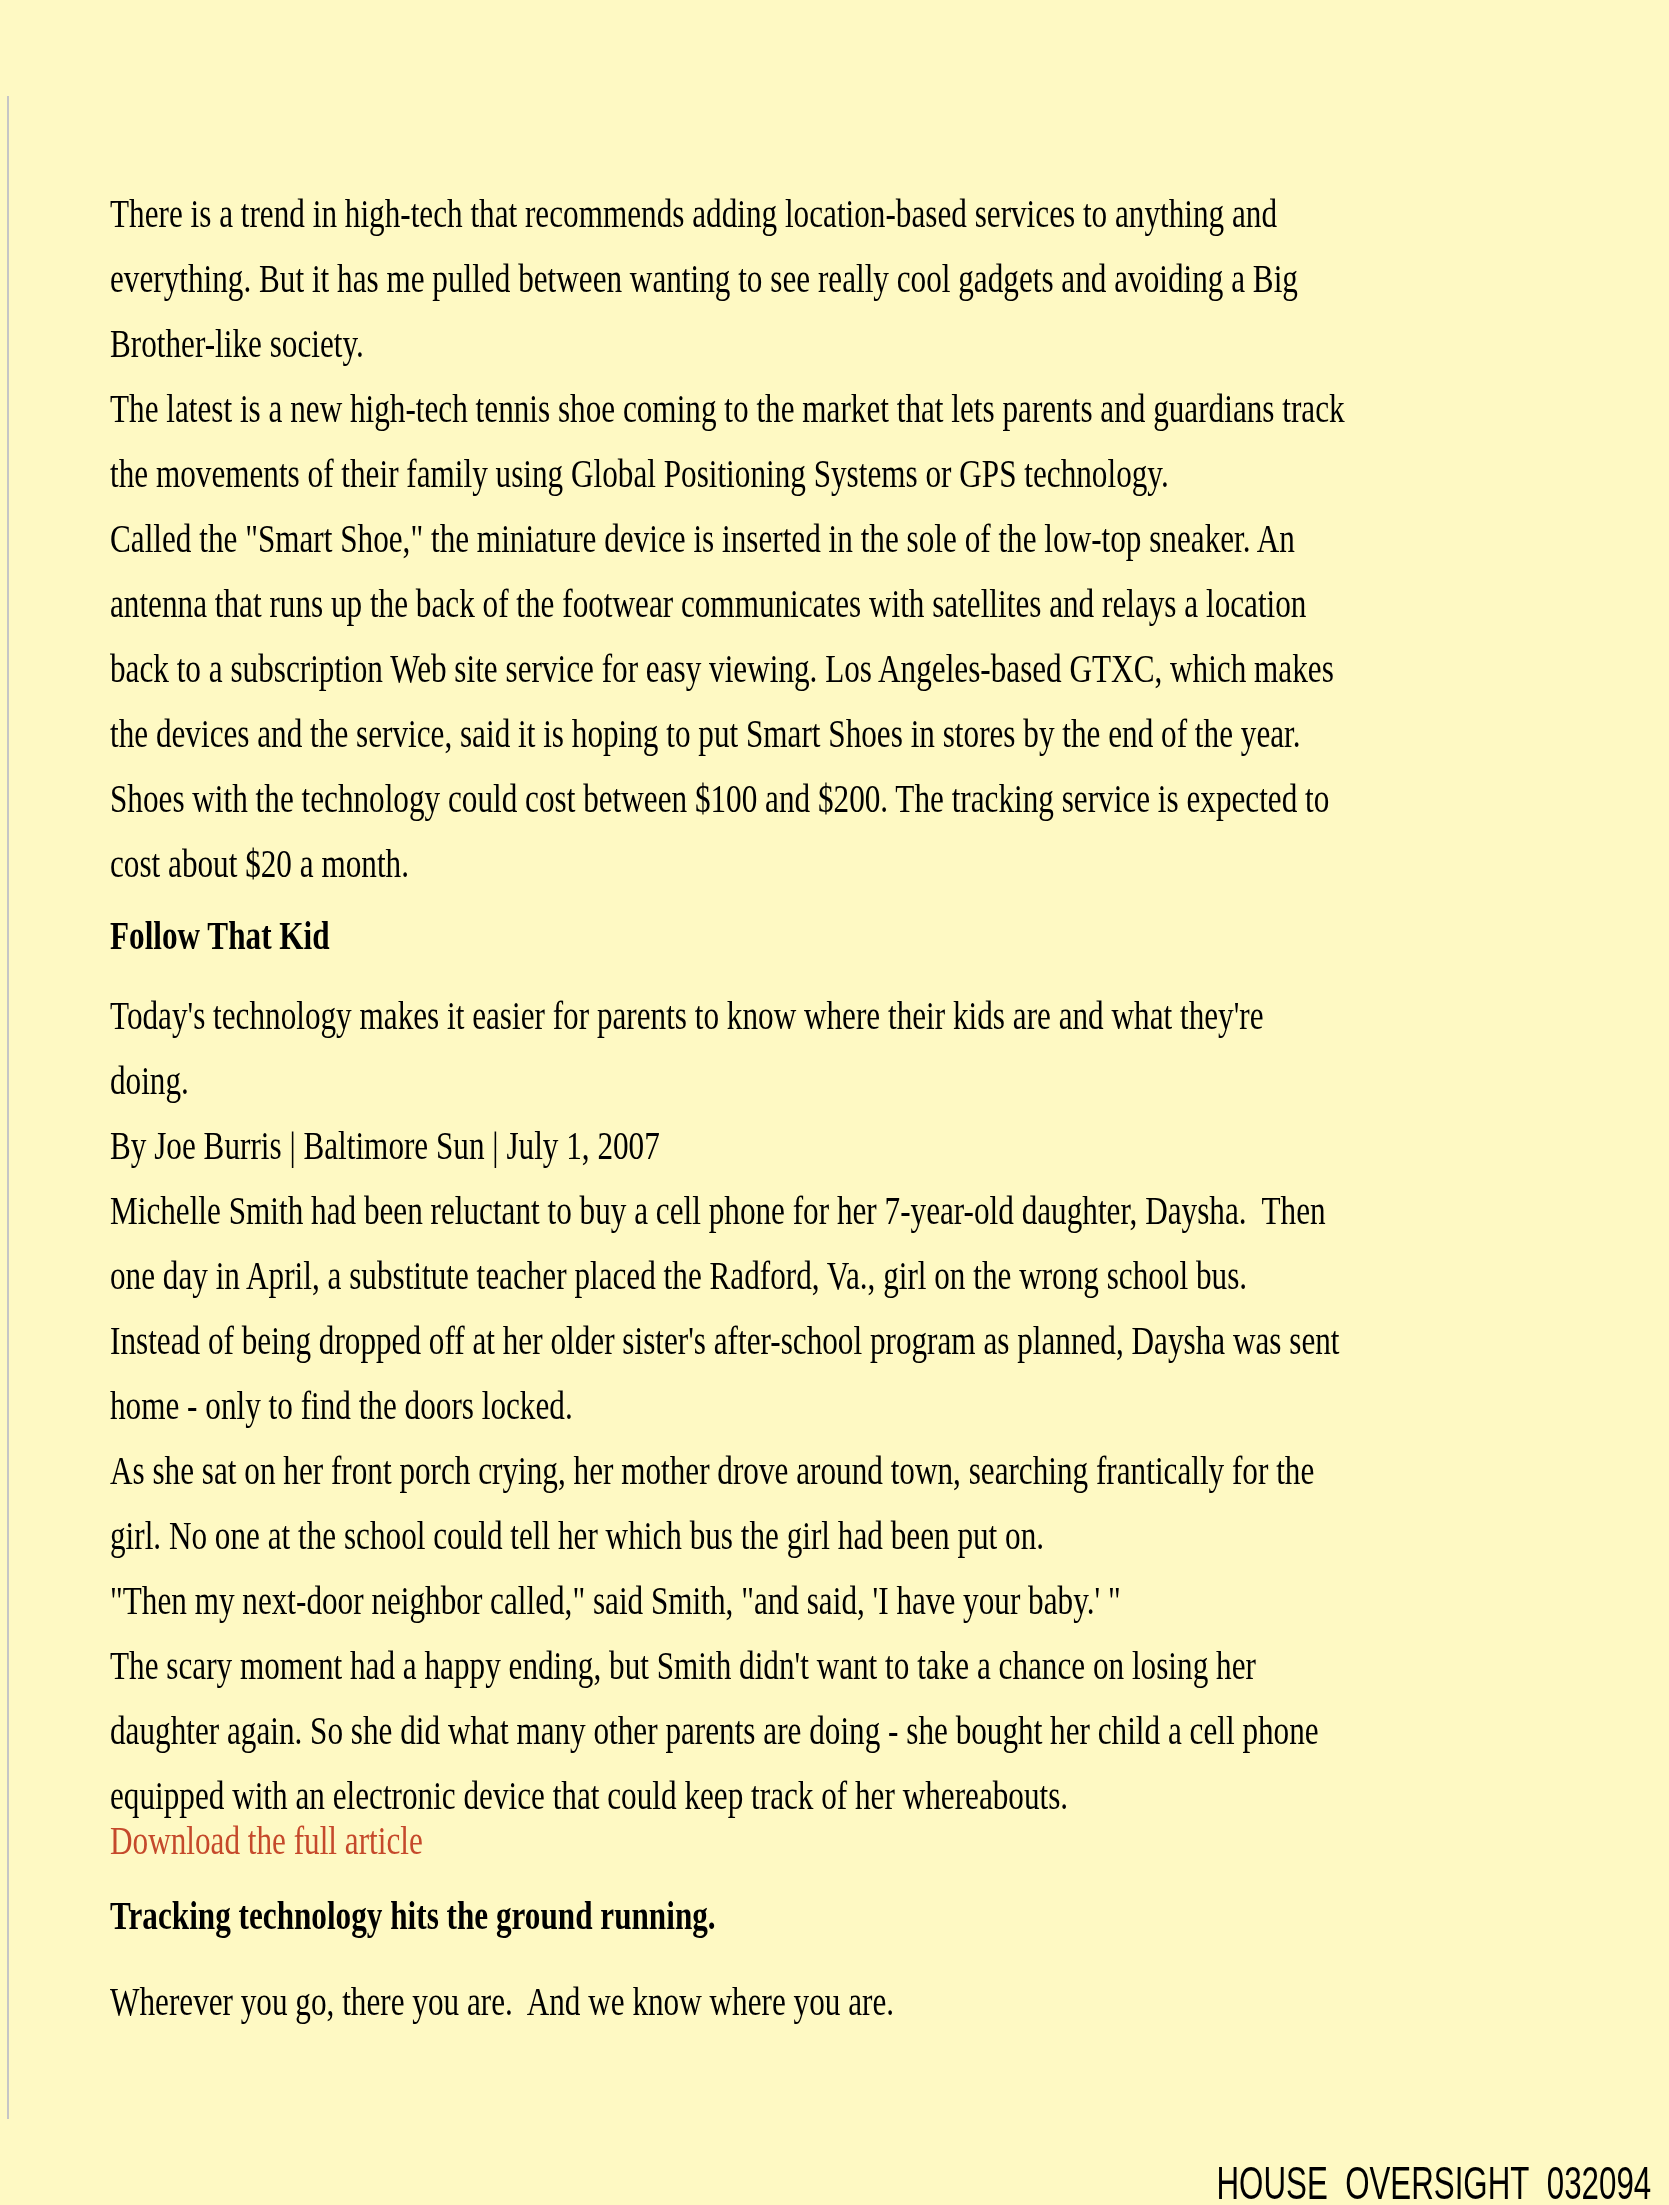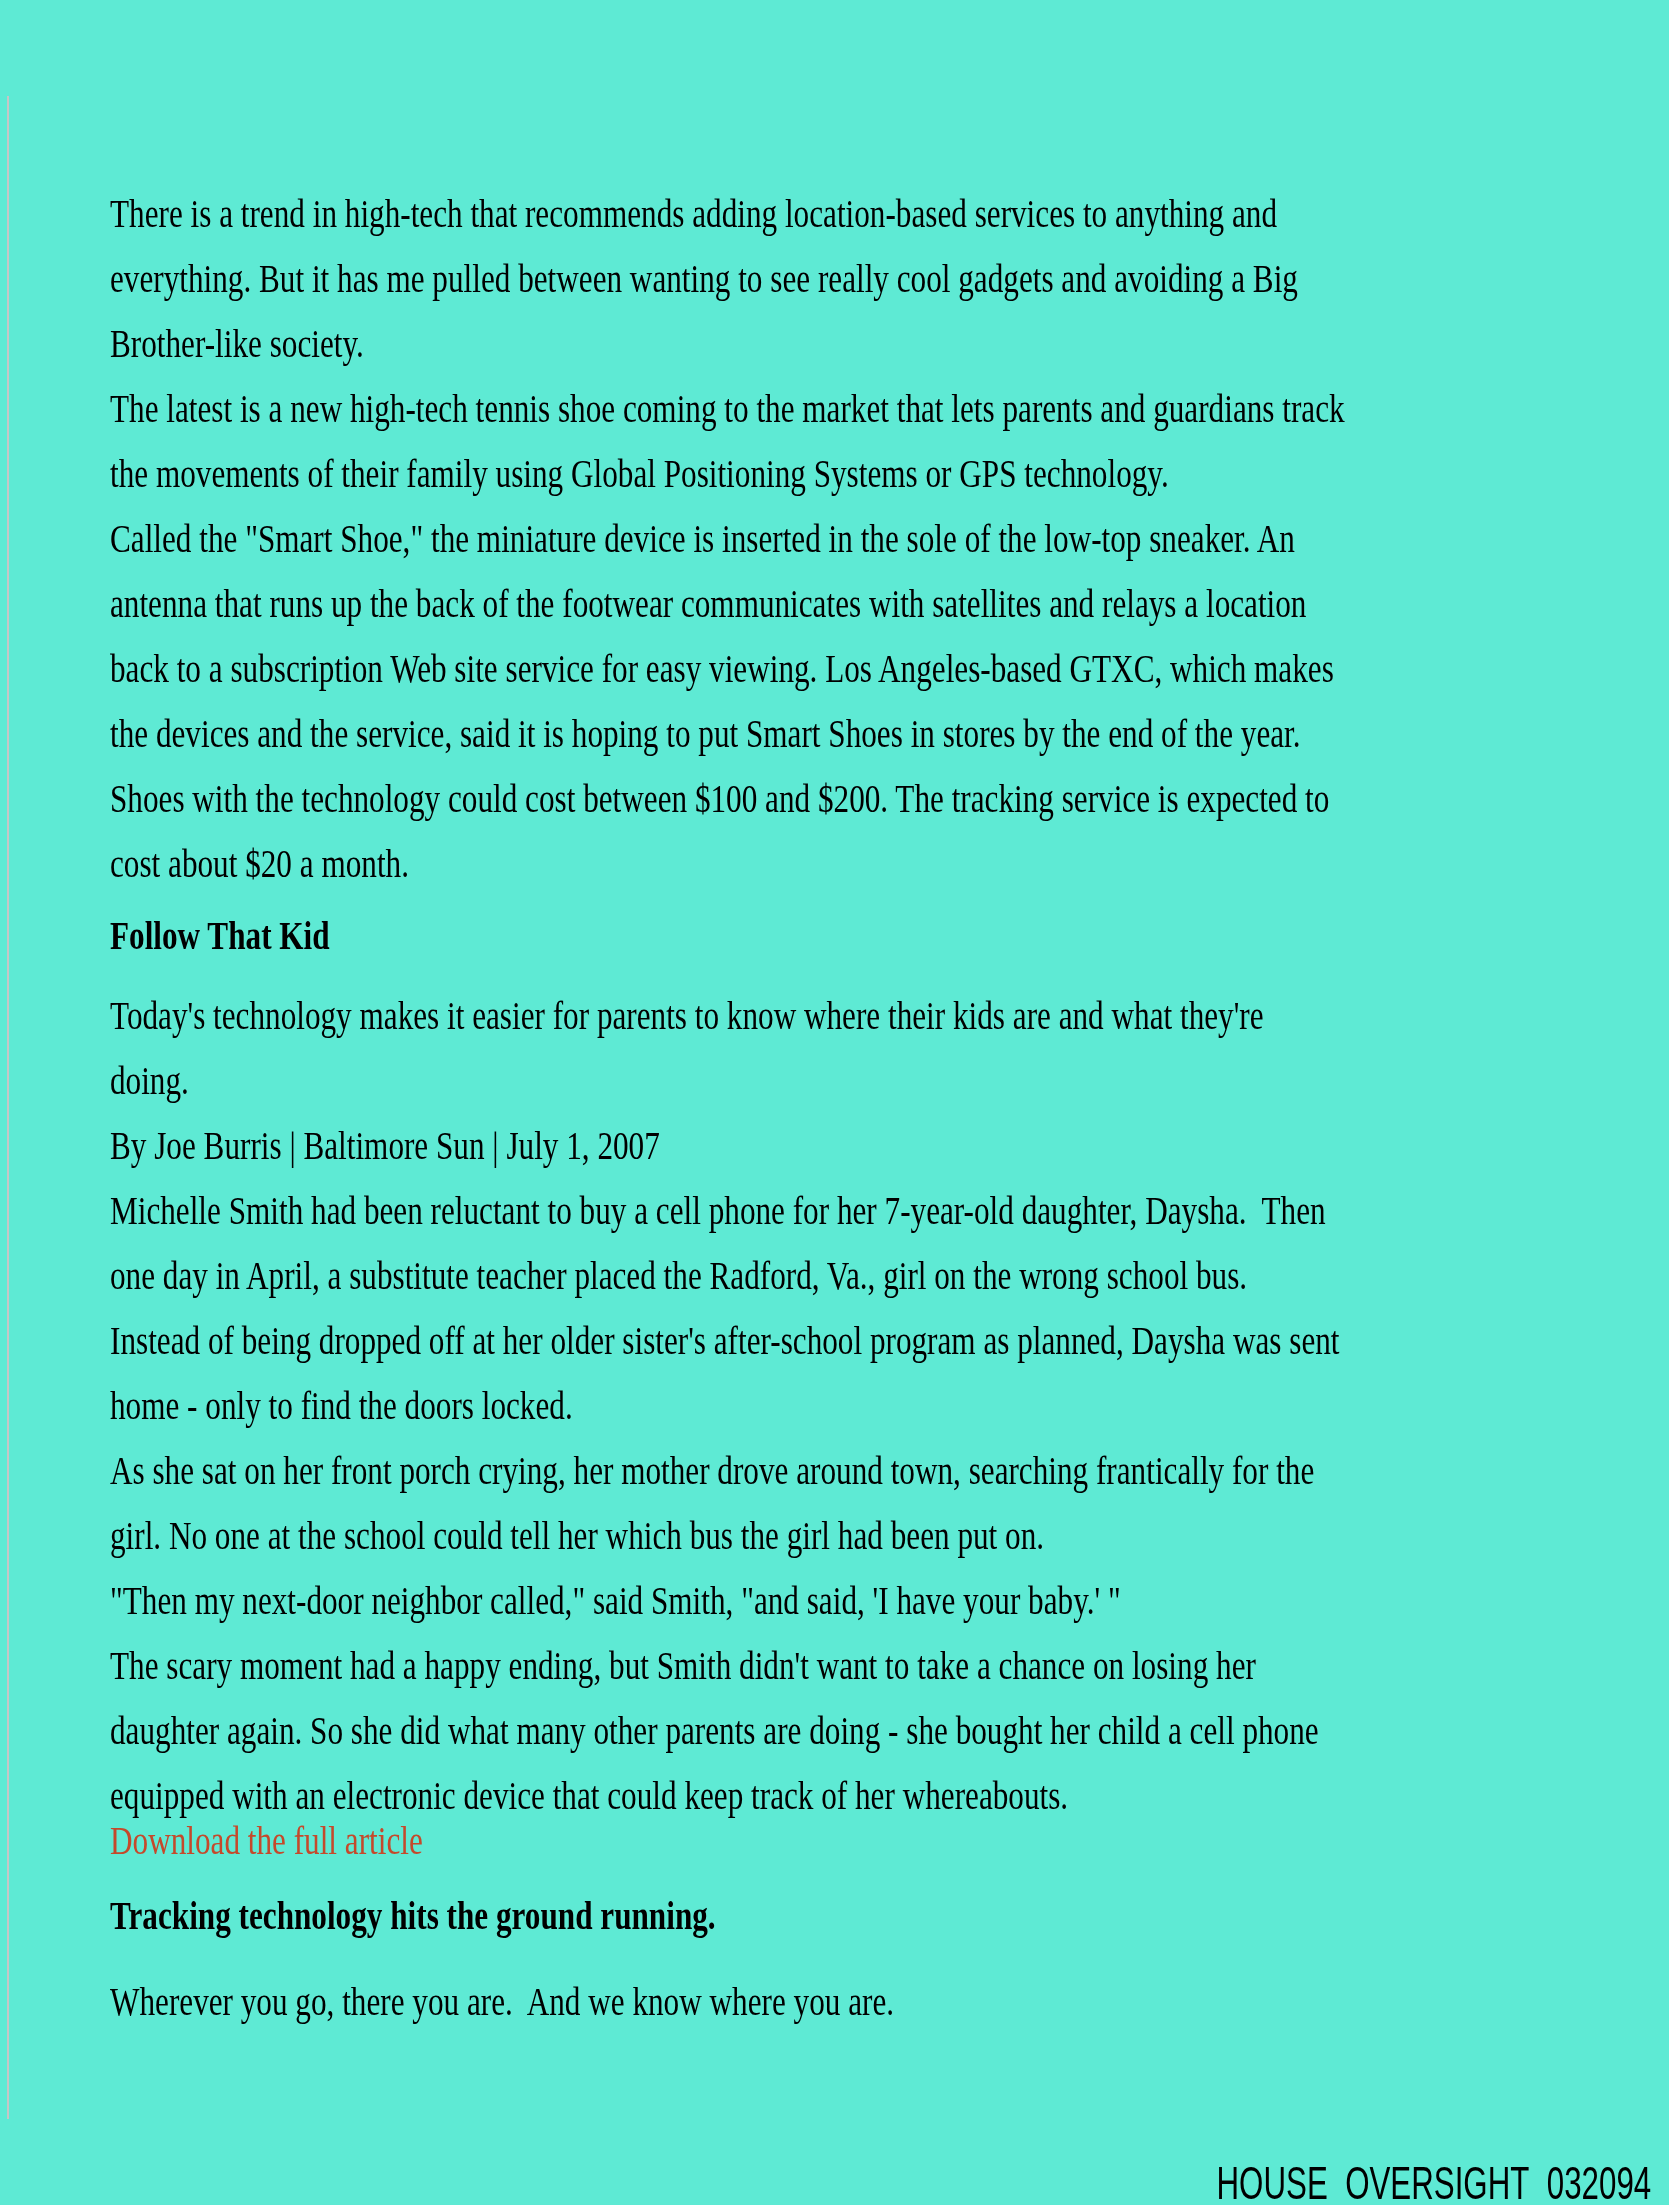--- a/index.html
+++ b/index.html
@@ -4,21 +4,21 @@
 <style>
   html, body {
     margin: 0;
     padding: 0;
     background: #ffffff;
   }
   .page {
     position: relative;
     width: 1669px;
     height: 2205px;
-    background: #5eead4;
+    background: #fef9c3;
     overflow: hidden;
     color: #000000;
     font-family: "Liberation Serif", "DejaVu Serif", serif;
   }
   
   .scan-artifact {
     position: absolute;
     left: 6.5px;
     top: 96px;
     width: 2.6px;

